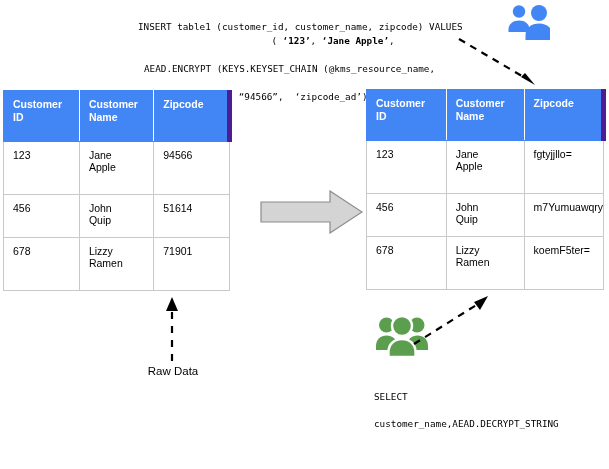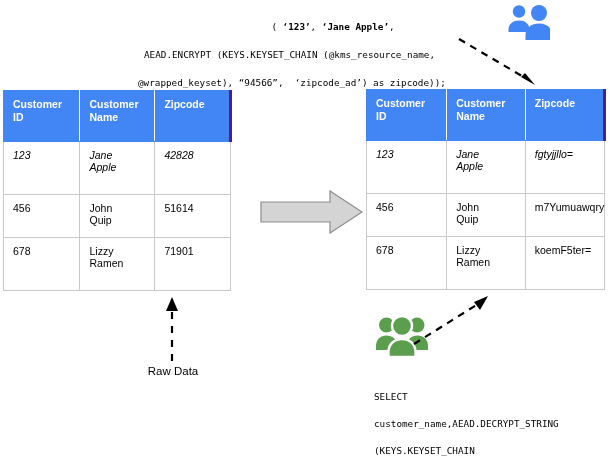--- a/index.html
+++ b/index.html
@@ -68,37 +68,37 @@
   }
   .tbl thead th {
     background: #4285f4;
     color: #ffffff;
     font-weight: bold;
     height: 36px;
     line-height: 12.5px;
     border-color: #4285f4;
     border-right: 1px solid #ffffff;
   }
-  .tbl thead th:last-child { border-right: 3px solid #4c1d95; margin-top: 16px; }
+  .tbl thead th:last-child { border-right: 5px solid #4c1d95; margin-top: 16px; }
 
   #table-left {
     left: 3px;
     top: 90px;
     width: 229px;
   }
   #table-right {
     left: 366px;
     top: 89px;
     width: 240px;
   }
   .col-id    { width: 34%; }
   .col-name  { width: 33%; }
   .col-zip   { width: 33%; }
 
-  .row-tall td { height: 38px; font-style: italic; }
+  .row-tall td { height: 38px; }
   .row-mid  td { height: 28px; }
   .row-last td { height: 38px; }
 
   
   .block-arrow {
     position: absolute;
     left: 260px;
     top: 190px;
     width: 103px;
     height: 44px;
@@ -147,20 +147,21 @@
     font-weight: normal;
     color: #000000;
   }
 </style>
 </head>
 <body>
 
 <div class="canvas">
 
   <div class="sql-top">
+<span class="l1">INSERT table1 (customer_id, customer_name, zipcode) VALUES</span>
 <div class="l2"><span>( </span><span class="sql-bold">‘123’</span><span>, </span><span class="sql-bold">‘Jane Apple’</span><span>,</span></div>
 <div class="l3">AEAD.ENCRYPT (KEYS.KEYSET_CHAIN (@kms_resource_name,</div>
 <div class="l4">@wrapped_keyset), “94566”,  ‘zipcode_ad’) as zipcode));</div>
   </div>
 
   <svg class="people-blue" viewBox="0 0 44 40">
     <circle cx="13" cy="9.5" r="6.2" fill="#4285f4"></circle>
     <path d="M2.5 27.5c0-5.6 4.7-9 10.5-9s10.5 3.4 10.5 9v2.5H2.5z" fill="#4285f4"></path>
     <circle cx="33" cy="11" r="8" fill="#4285f4"></circle>
     <path d="M19.5 33c0-7 6-11.5 13.5-11.5S46.5 26 46.5 33v5h-27z" fill="#4285f4"></path>
@@ -176,21 +177,21 @@
       <tr>
         <th class="col-id"><span>Customer</span><br><span>ID</span></th>
         <th class="col-name"><span>Customer</span><br><span>Name</span></th>
         <th class="col-zip"><span>Zipcode</span></th>
       </tr>
     </thead>
     <tbody>
       <tr class="row-tall">
         <td>123</td>
         <td>Jane Apple</td>
-        <td>42828</td>
+        <td>94566</td>
       </tr>
       <tr class="row-mid">
         <td>456</td>
         <td>John Quip</td>
         <td>51614</td>
       </tr>
       <tr class="row-last">
         <td>678</td>
         <td>Lizzy Ramen</td>
         <td>71901</td>
@@ -245,19 +246,18 @@
   </svg>
 
   <svg id="conn-select" class="conn" viewBox="0 0 90 58">
     <line x1="2" y1="54" x2="66" y2="14" stroke="#000000" stroke-width="2.2" stroke-dasharray="7,6"></line>
     <polygon points="76,6 62,12 68,20" fill="#000000"></polygon>
   </svg>
 
   <div class="sql-bottom">
 <div>SELECT</div>
 <div>customer_name,AEAD.DECRYPT_STRING</div>
-<div>(KEYS.KEYSET_CHAIN</div>
 
 
 
   </div>
 
 </div>
 
 </body></html>

